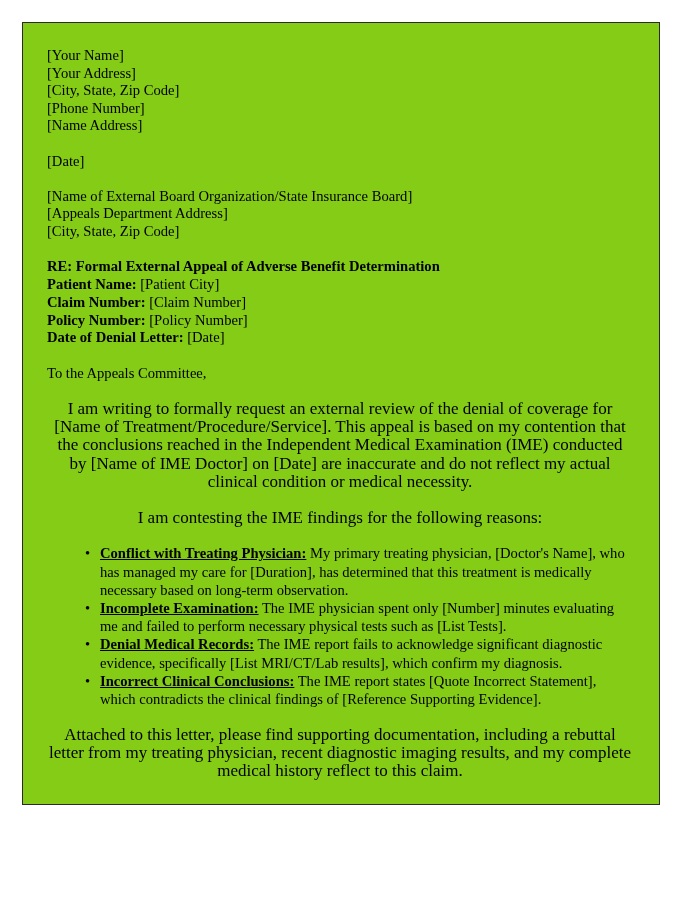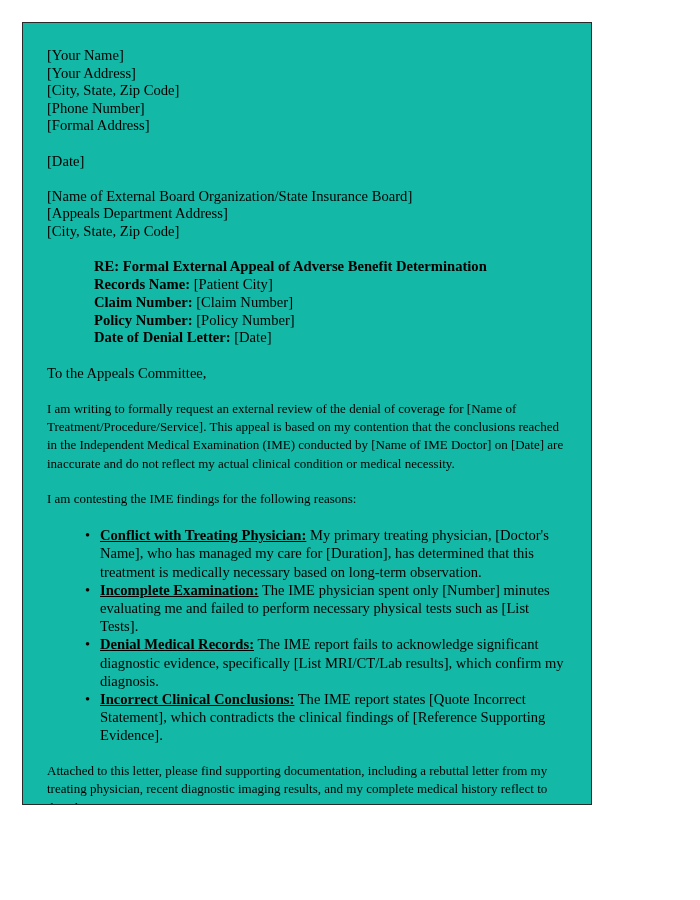--- a/index.html
+++ b/index.html
@@ -12,24 +12,24 @@
     height: 900px;
     font-family: "Liberation Serif", "DejaVu Serif", serif;
     color: #000000;
     overflow: hidden;
   }
 
   #page {
     position: absolute;
     left: 22px;
     top: 22px;
-    width: 570px;
+    width: 638px;
     height: 783px;
     border: 1px solid #2a2a2a;
-    background: #14b8a6;
+    background: #84cc16;
     box-sizing: border-box;
     overflow: hidden;
   }
 
   #page-inner {
     padding: 24px 26px 0 24px;
     box-sizing: border-box;
   }
 
   .line {
@@ -39,32 +39,32 @@
   }
 
   .block {
     margin: 0;
     padding: 0;
   }
 
   .spacer-sm { height: 17.6px; }
 
   .para {
-    font-size: 13px;
+    font-size: 17px;
     line-height: 18.2px;
     margin: 0;
-    text-align: left;
+    text-align: center;
   }
 
   .re-line {
     font-size: 14.6px;
     line-height: 17.8px;
   }
 
-  .re-line b { font-weight: bold; margin-left: 47px; }
+  .re-line b { font-weight: bold; }
 
   ul.reasons {
     margin: 0;
     padding: 0 0 0 38px;
     list-style: none;
   }
 
   ul.reasons li {
     font-size: 14.6px;
     line-height: 18.2px;
@@ -87,42 +87,42 @@
 <body>
 
 <div id="page">
   <div id="page-inner">
 
     <div class="block">
       <div class="line">[Your Name]</div>
       <div class="line">[Your Address]</div>
       <div class="line">[City, State, Zip Code]</div>
       <div class="line">[Phone Number]</div>
-      <div class="line">[Formal Address]</div>
+      <div class="line">[Name Address]</div>
     </div>
 
     <div class="spacer-sm"></div>
 
     <div class="line">[Date]</div>
 
     <div class="spacer-sm"></div>
 
     <div class="block">
       <div class="line">[Name of External Board Organization/State Insurance Board]</div>
       <div class="line">[Appeals Department Address]</div>
       <div class="line">[City, State, Zip Code]</div>
     </div>
 
     <div class="spacer-sm"></div>
 
     <div class="block">
       <div class="re-line">
         <b>RE: Formal External Appeal of Adverse Benefit Determination</b>
       </div>
-      <div class="re-line"><b>Records Name:</b><span> </span><span>[Patient City]</span></div>
+      <div class="re-line"><b>Patient Name:</b><span> </span><span>[Patient City]</span></div>
       <div class="re-line"><b>Claim Number:</b><span> </span><span>[Claim Number]</span></div>
       <div class="re-line"><b>Policy Number:</b><span> </span><span>[Policy Number]</span></div>
       <div class="re-line"><b>Date of Denial Letter:</b><span> </span><span>[Date]</span></div>
     </div>
 
     <div class="spacer-sm"></div>
 
     <div class="line">To the Appeals Committee,</div>
 
     <div class="spacer-sm"></div>

